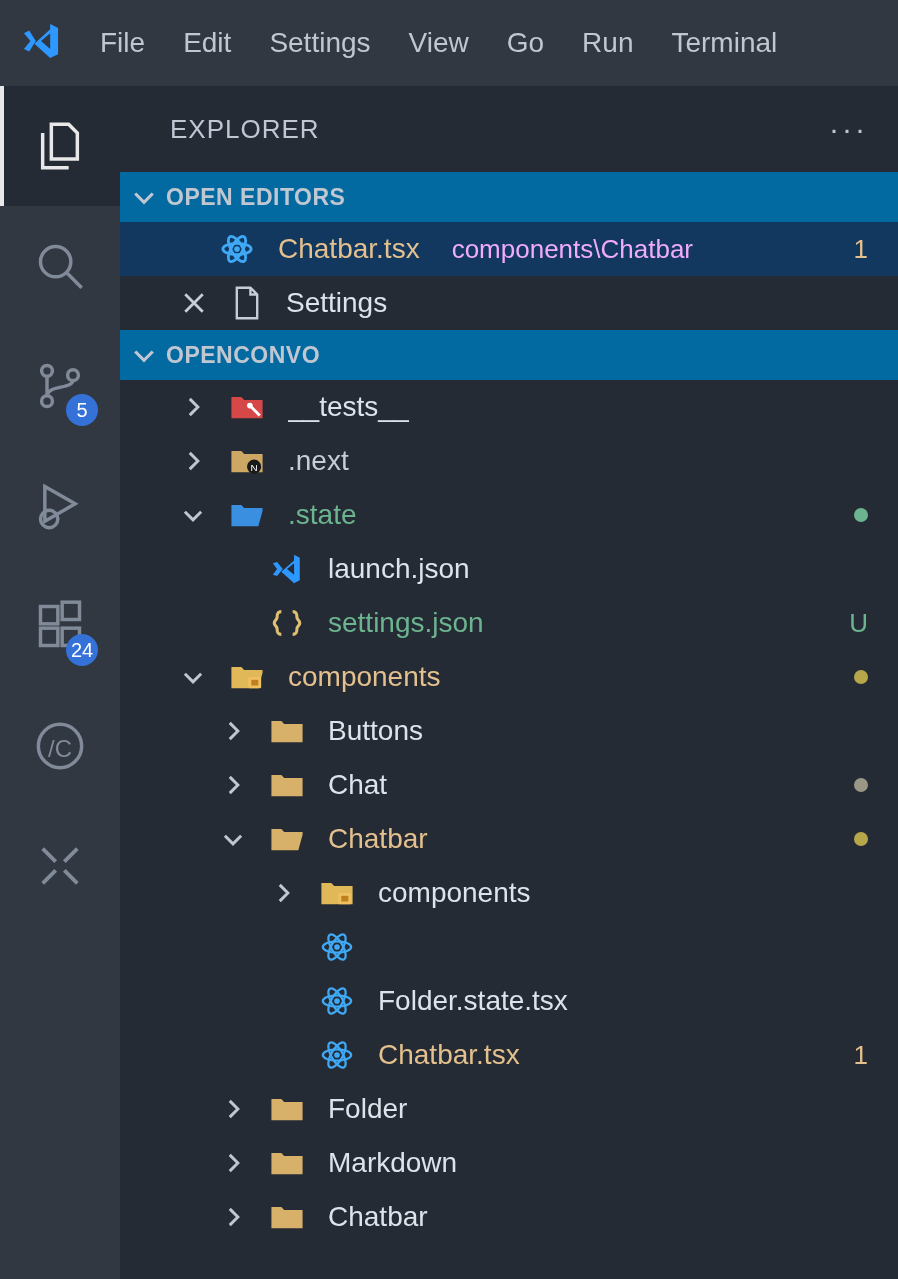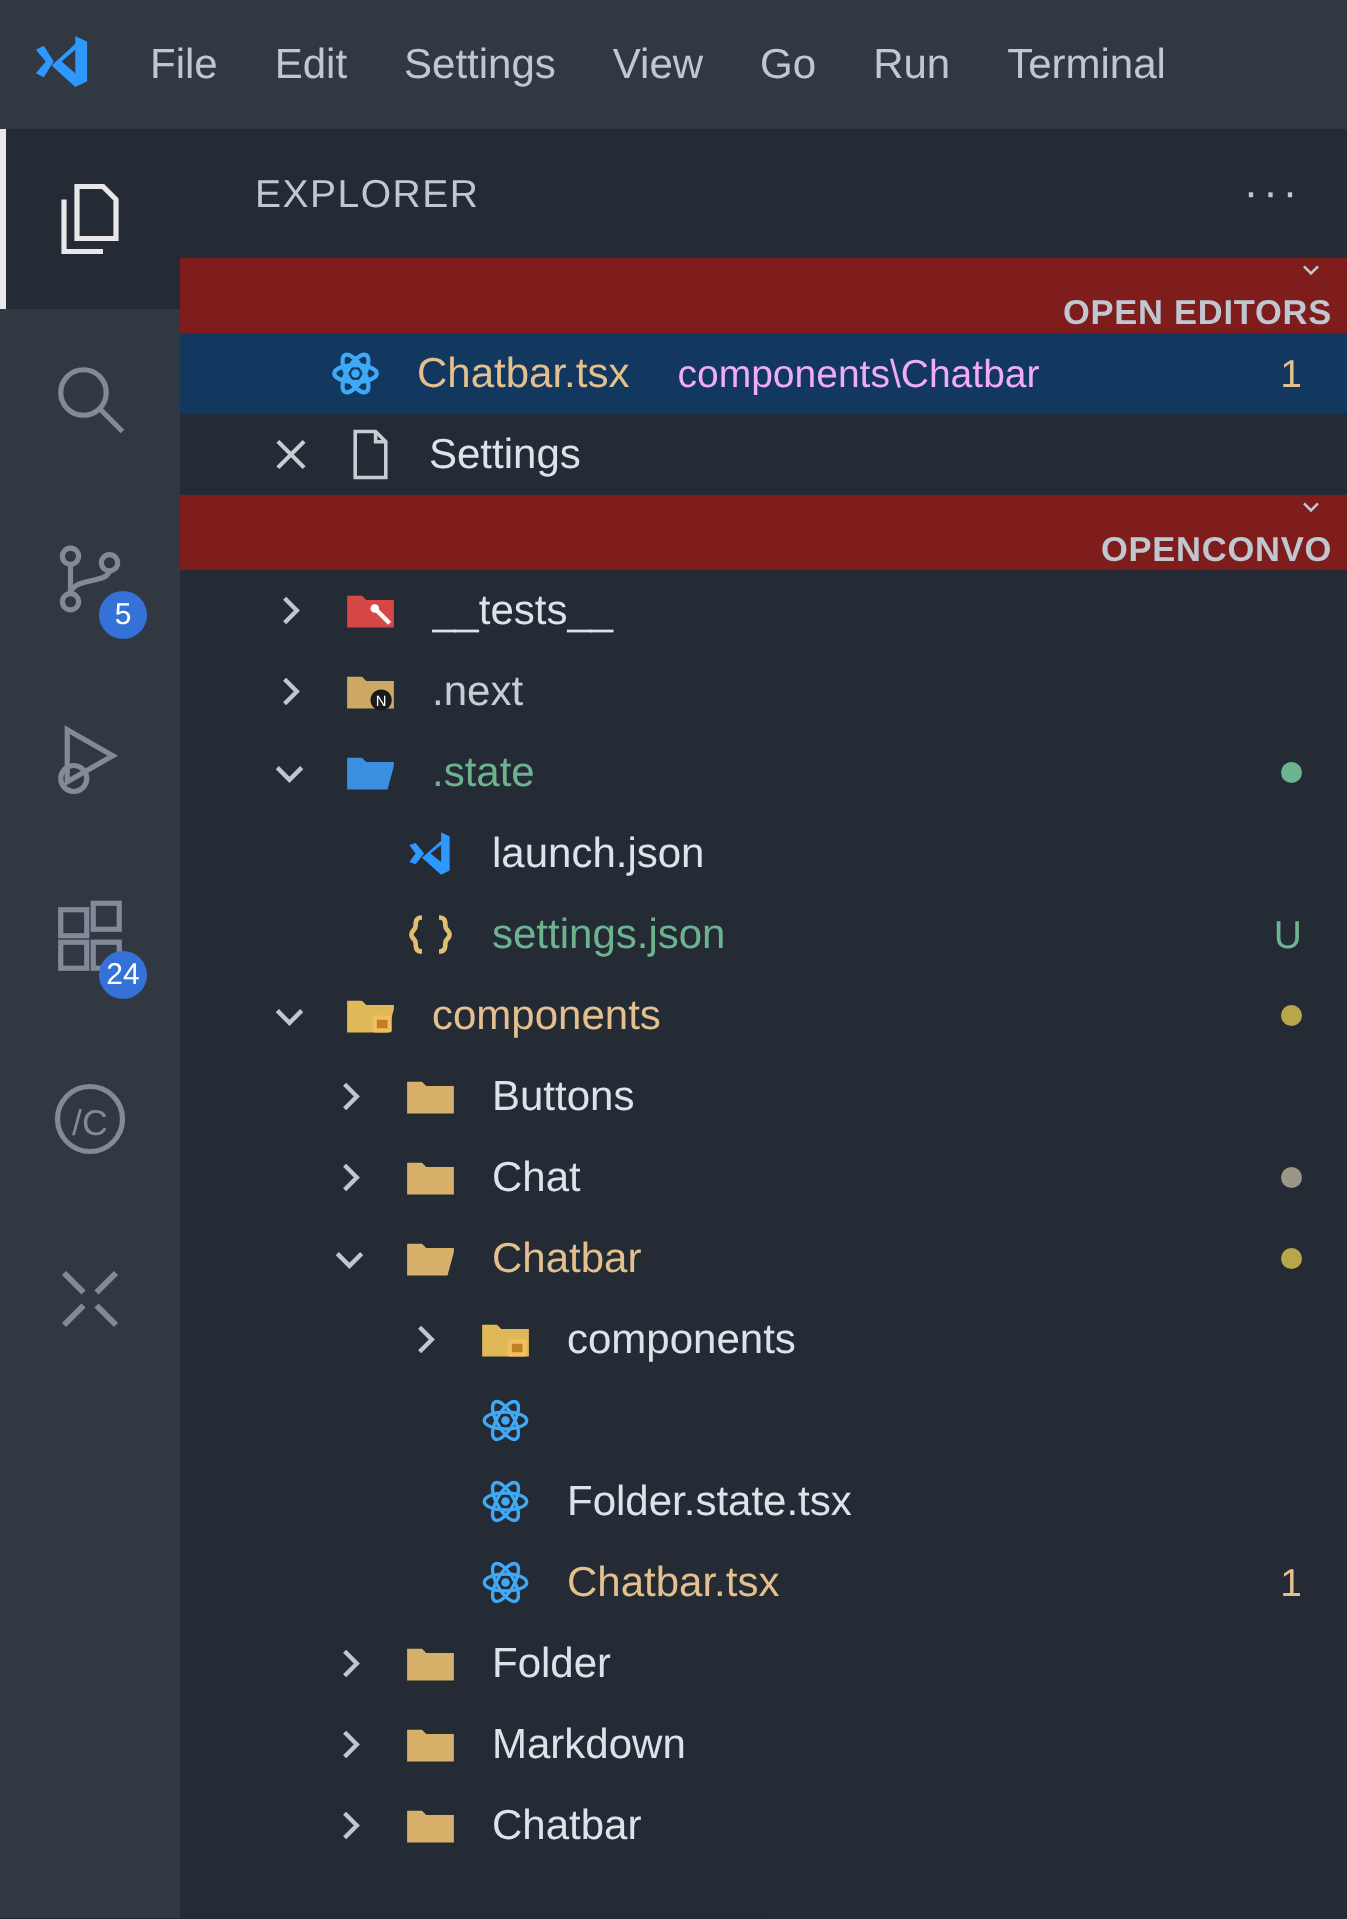--- a/index.html
+++ b/index.html
@@ -108,26 +108,25 @@
     .sidebar-title {
       font-size: 26px;
       letter-spacing: 1px;
       color: #bfc7d5;
     }
     .more-icon { color: #bfc7d5; font-size: 30px; letter-spacing: 3px; }
 
     .section-header {
       height: 50px;
       display: flex;
-      align-items: flex-end;
+      align-items: center;
       padding: 0 10px;
       gap: 8px;
-      background: #7f1d1d;
+      background: #0369a1;
       cursor: pointer;
-      flex-direction: column;
     }
     .section-header .chev { width: 28px; height: 28px; color: #c0c7d1; }
     .section-header-title {
       font-size: 23px;
       font-weight: 700;
       letter-spacing: 0.5px;
       color: #c0c7d1;
     }
 
     .tree {

